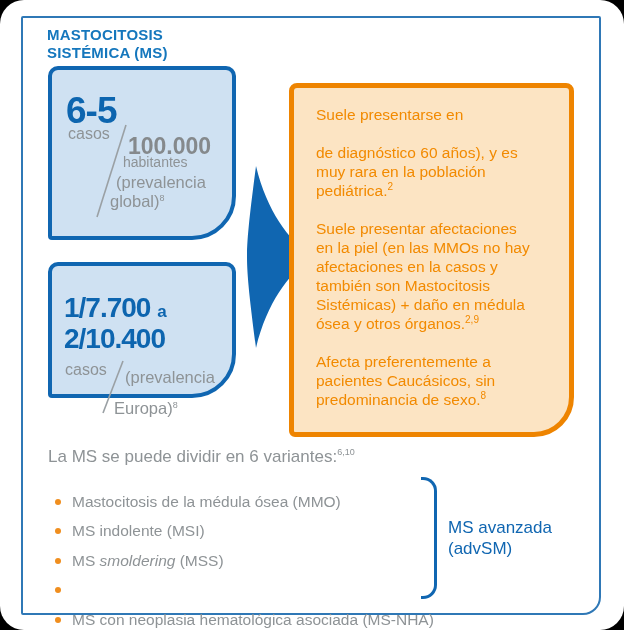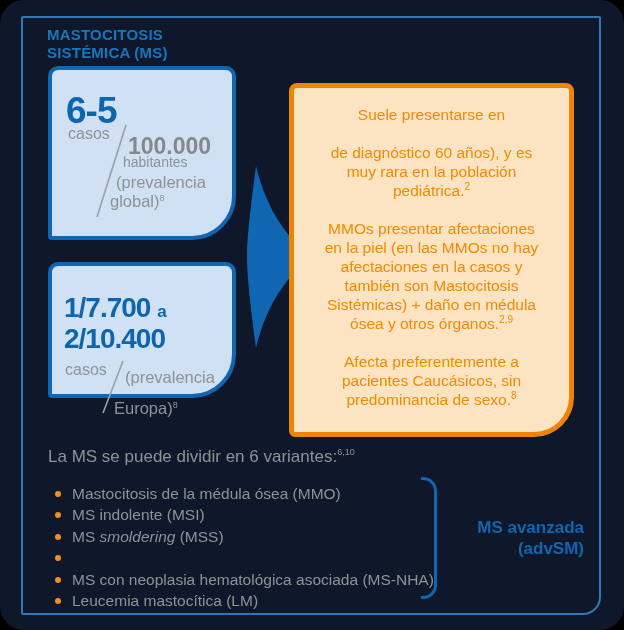--- a/index.html
+++ b/index.html
@@ -1,17 +1,17 @@
 <!DOCTYPE html>
 <html><head>
 <meta charset="utf-8">
 <style>
   * { margin:0; padding:0; box-sizing:border-box; }
   html,body { width:624px; height:630px; background:#000; font-family:"Liberation Sans", sans-serif; }
-  .page { position:relative; width:624px; height:630px; background:#0f172a; border-radius:24px; overflow:hidden; }
+  .page { position:relative; width:624px; height:630px; background:#ffffff; border-radius:24px; overflow:hidden; }
   .frame { position:absolute; left:21px; top:16px; width:580px; height:599px;
            border:2px solid #2f78b6; border-radius:2px 2px 18px 2px; }
   .title { position:absolute; left:47px; top:26px; color:#1577bd; font-size:15px;
            font-weight:600; line-height:18px; letter-spacing:.2px; }
 
   
   .statbox { position:absolute; left:48px; width:188px; background:#cfe1f2;
              border:4px solid #1066b1; }
   .box1 { top:66px; height:174px; border-radius:10px 10px 44px 4px; }
   .box2 { top:262px; height:136px; border-radius:10px 10px 44px 4px;padding-left:40px; }
@@ -20,40 +20,40 @@
   .gray { color:#8e9396; }
   .grayb { color:#85898c; font-weight:bold; }
   sup { font-size:9px; vertical-align:super; line-height:0; }
 
   
   .arrow { position:absolute; left:246px; top:166px; width:64px; height:182px; }
 
   
   .infobox { position:absolute; left:289px; top:83px; width:285px; height:354px;
              background:#fce4c3; border:5px solid #ee8400; border-radius:8px 8px 40px 6px;
-             padding:17px 22px; text-align:center; color:#f28a00;
+             padding:17px 22px; color:#f28a00;
              font-size:15.5px; line-height:19px; }
   .infobox p { margin-bottom:19px; }
   .infobox p:last-child { margin-bottom:0; }
   .infobox sup { font-size:10px; }
 
   
   .variants-intro { position:absolute; left:48px; top:447px; color:#8e9396; font-size:17px; }
   .variants-list { position:absolute; left:48px; top:483px; list-style:none; }
   .variants-list li { display:flex; align-items:center; height:21.5px;
-                      color:#8e9396; font-size:15.5px; }
+                      color:#8e9396; font-size:15.5px;margin-top:8px; }
   .dot { width:6px; height:6px; border-radius:50%; background:#f08e1e;
          margin:0 11px 0 7px; flex:0 0 auto; }
   .it { font-style:italic; }
 
   
   .bracket { position:absolute; left:421px; top:477px; width:16px; height:122px;
              border:3px solid #1066b1; border-left:none; border-radius:0 14px 14px 0; }
-  .advanced { position:absolute; left:448px; top:517px; width:136px; text-align:right;
-              color:#1066b1; font-weight:bold; font-size:17px; line-height:21px; }
+  .advanced { position:absolute; left:448px; top:517px; width:136px; text-align:left;
+              color:#1066b1; font-weight:normal; font-size:17px; line-height:21px; }
 
   .slash-svg line { stroke:#9aa0a4; stroke-width:1.6; }
 </style>
 </head>
 <body>
 
 <div class="page">
   <div class="frame"></div>
 
   <div class="title">
@@ -97,21 +97,21 @@
 
   <div class="infobox">
     <p>
       <span>Suele presentarse en</span><br>
       <br>
       <span>de diagnóstico 60 años), y es</span><br>
       <span>muy rara en la población</span><br>
       <span>pediátrica.</span><sup>2</sup>
     </p>
     <p>
-      <span>MMOs presentar afectaciones</span><br>
+      <span>Suele presentar afectaciones</span><br>
       <span>en la piel (en las MMOs no hay</span><br>
       <span>afectaciones en la casos y</span><br>
       <span>también son Mastocitosis</span><br>
       <span>Sistémicas)  + daño en médula</span><br>
       <span>ósea y otros órganos.</span><sup>2,9</sup>
     </p>
     <p>
       <span>Afecta preferentemente a</span><br>
       <span>pacientes Caucásicos, sin</span><br>
       <span>predominancia de sexo.</span><sup>8</sup>

